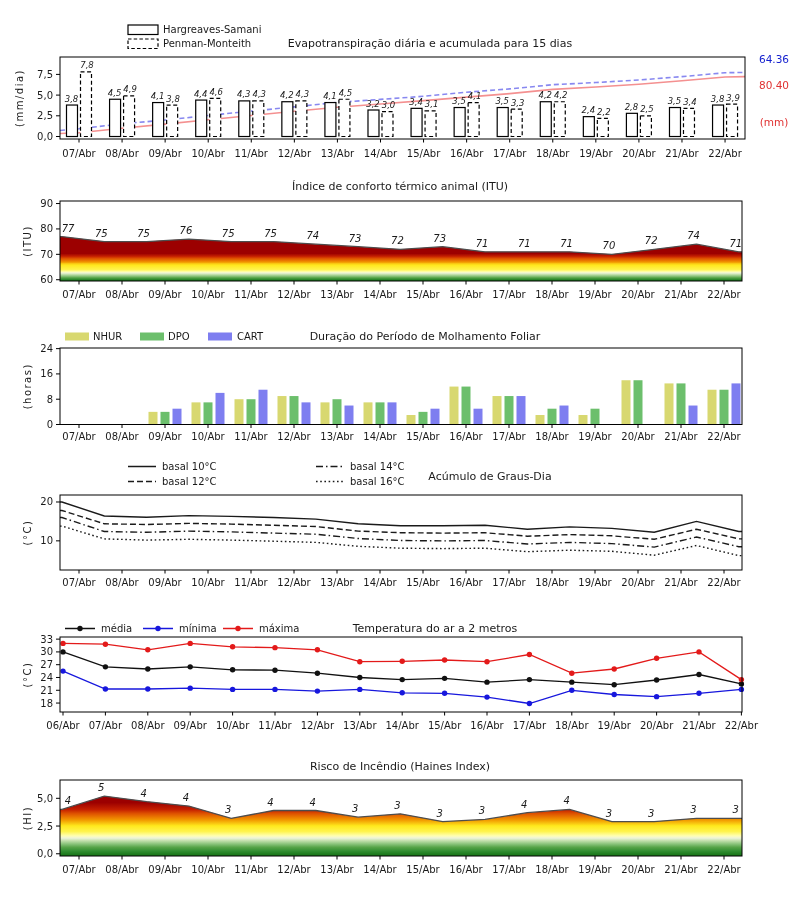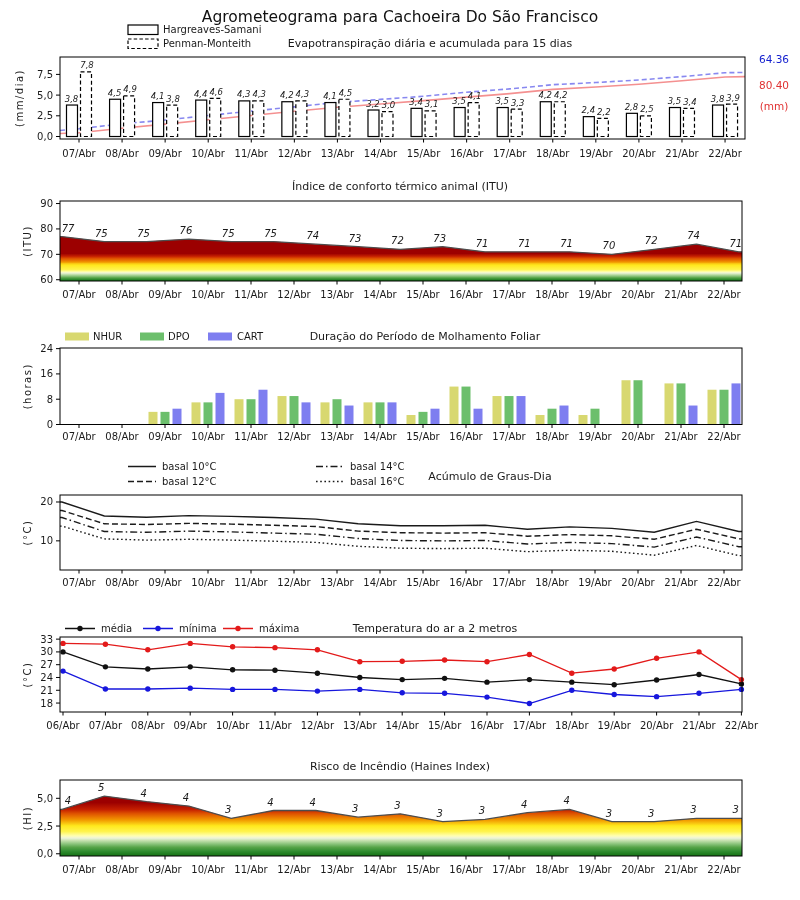--- a/index.html
+++ b/index.html
@@ -16,21 +16,20 @@
   .tick{font-size:10px;}
   .leg{font-size:10px;}
   .ylab{font-size:10px;letter-spacing:1.5px;}
   .blab{font-size:8.5px;font-style:italic;}
   .plab{font-size:10px;font-style:italic;}
 </style>
 </head>
 <body>
 
 <div class="page">
-  <div class="main-title">Agrometeograma para Cachoeira Do São Francisco</div>
   <svg id="plot-svg" width="800" height="900" viewBox="0 0 800 900">
       <g>
         <text x="430" y="47" text-anchor="middle" class="ttl">Evapotranspiração diária e acumulada para 15 dias</text>
         <text x="23" y="98" text-anchor="middle" class="ylab" transform="rotate(-90 23 98)">(mm/dia)</text>
         <g stroke="#000" stroke-width="1">
           <line x1="56" y1="136.5151515151515" x2="60" y2="136.5151515151515"></line>
           <line x1="56" y1="115.8080808080808" x2="60" y2="115.8080808080808"></line>
           <line x1="56" y1="95.1010101010101" x2="60" y2="95.1010101010101"></line>
           <line x1="56" y1="74.39393939393939" x2="60" y2="74.39393939393939"></line>
           <line x1="79" y1="139" x2="79" y2="142.5"></line>
@@ -600,14 +599,14 @@
           <text x="608.9" y="816.6058394160584" text-anchor="middle" class="plab">3</text>
           <text x="651.1999999999999" y="816.6058394160584" text-anchor="middle" class="plab">3</text>
           <text x="693.5" y="813.2773722627737" text-anchor="middle" class="plab">3</text>
           <text x="735.8" y="813.2773722627737" text-anchor="middle" class="plab">3</text>
         </g>
         <rect x="60" y="780" width="682" height="76" fill="none" stroke="#000" stroke-width="1"></rect>
       </g>
     </svg>
   <div class="annot blue" style="top:53px">64.36</div>
   <div class="annot red" style="top:79px">80.40</div>
-  <div class="annot red" style="top:100px">(mm)</div>
+  <div class="annot red" style="top:116px">(mm)</div>
 </div>
 
 </body></html>

